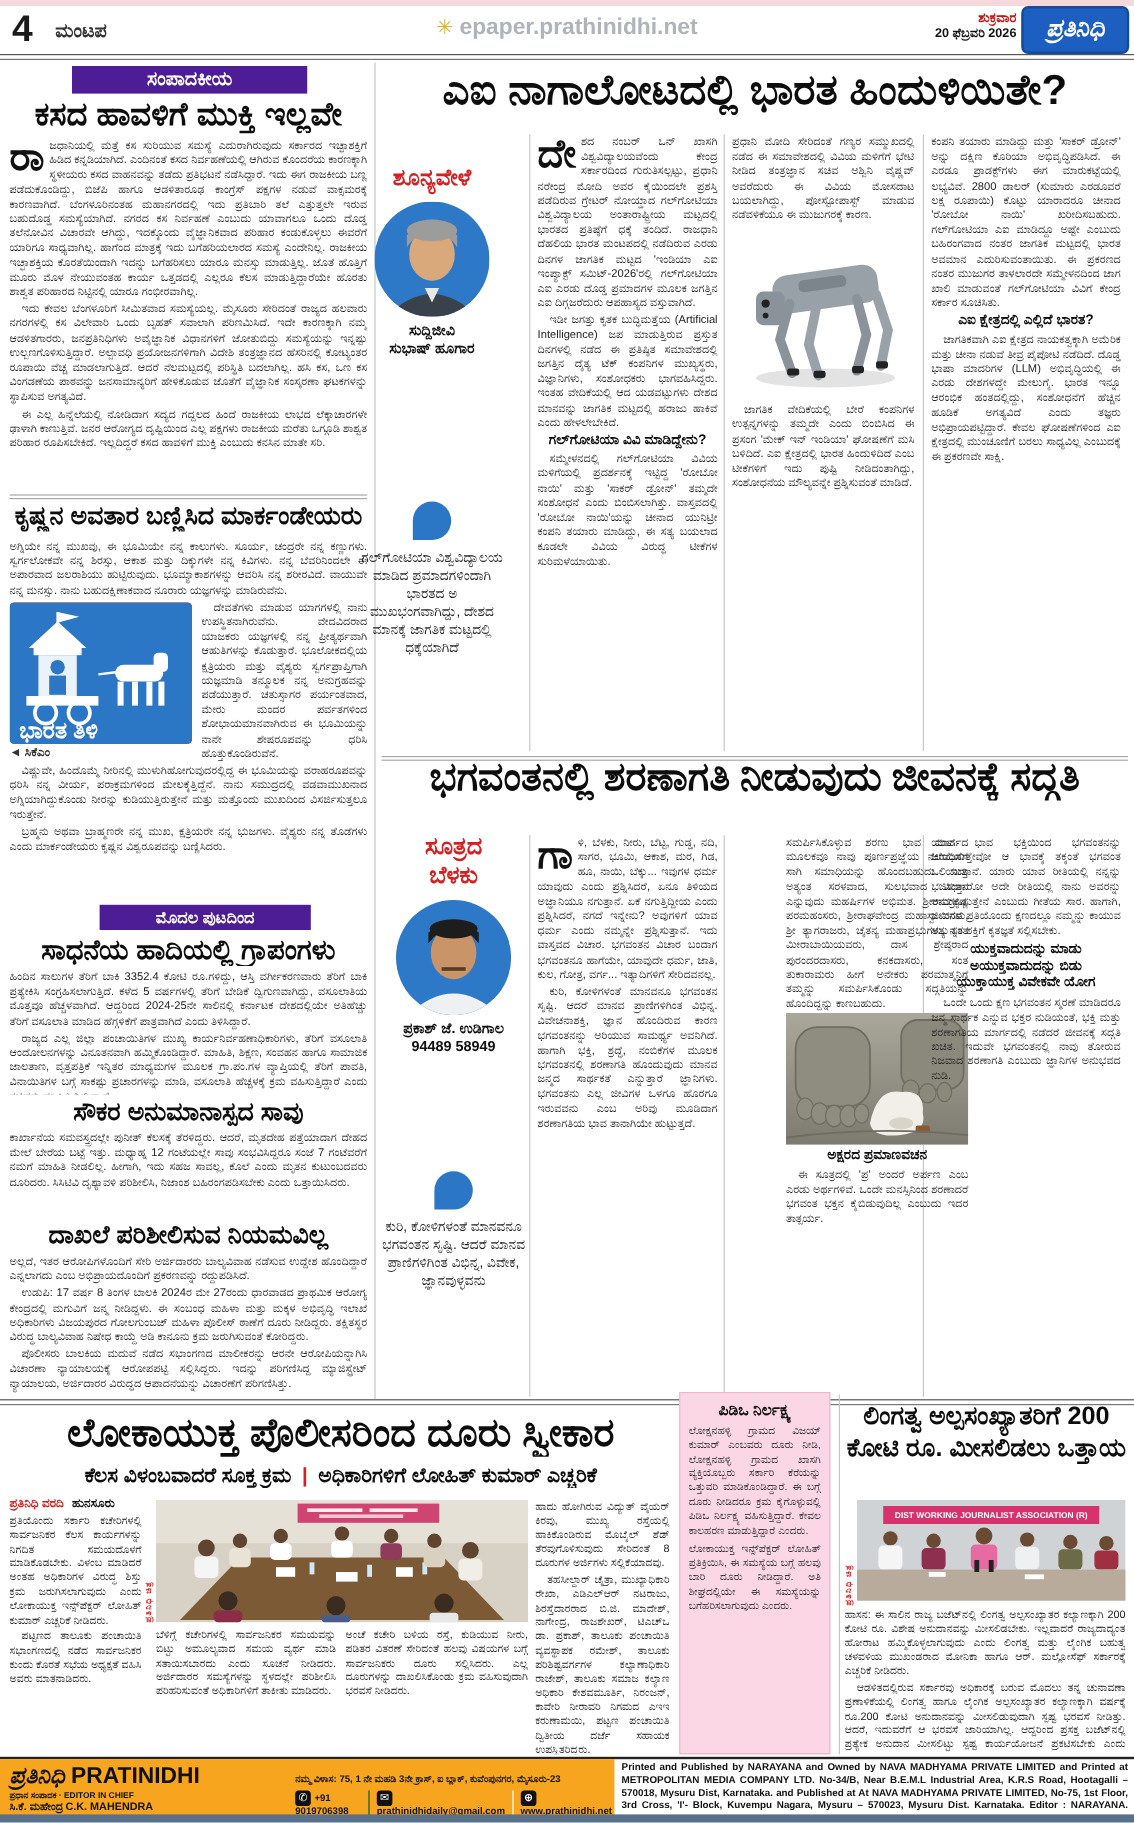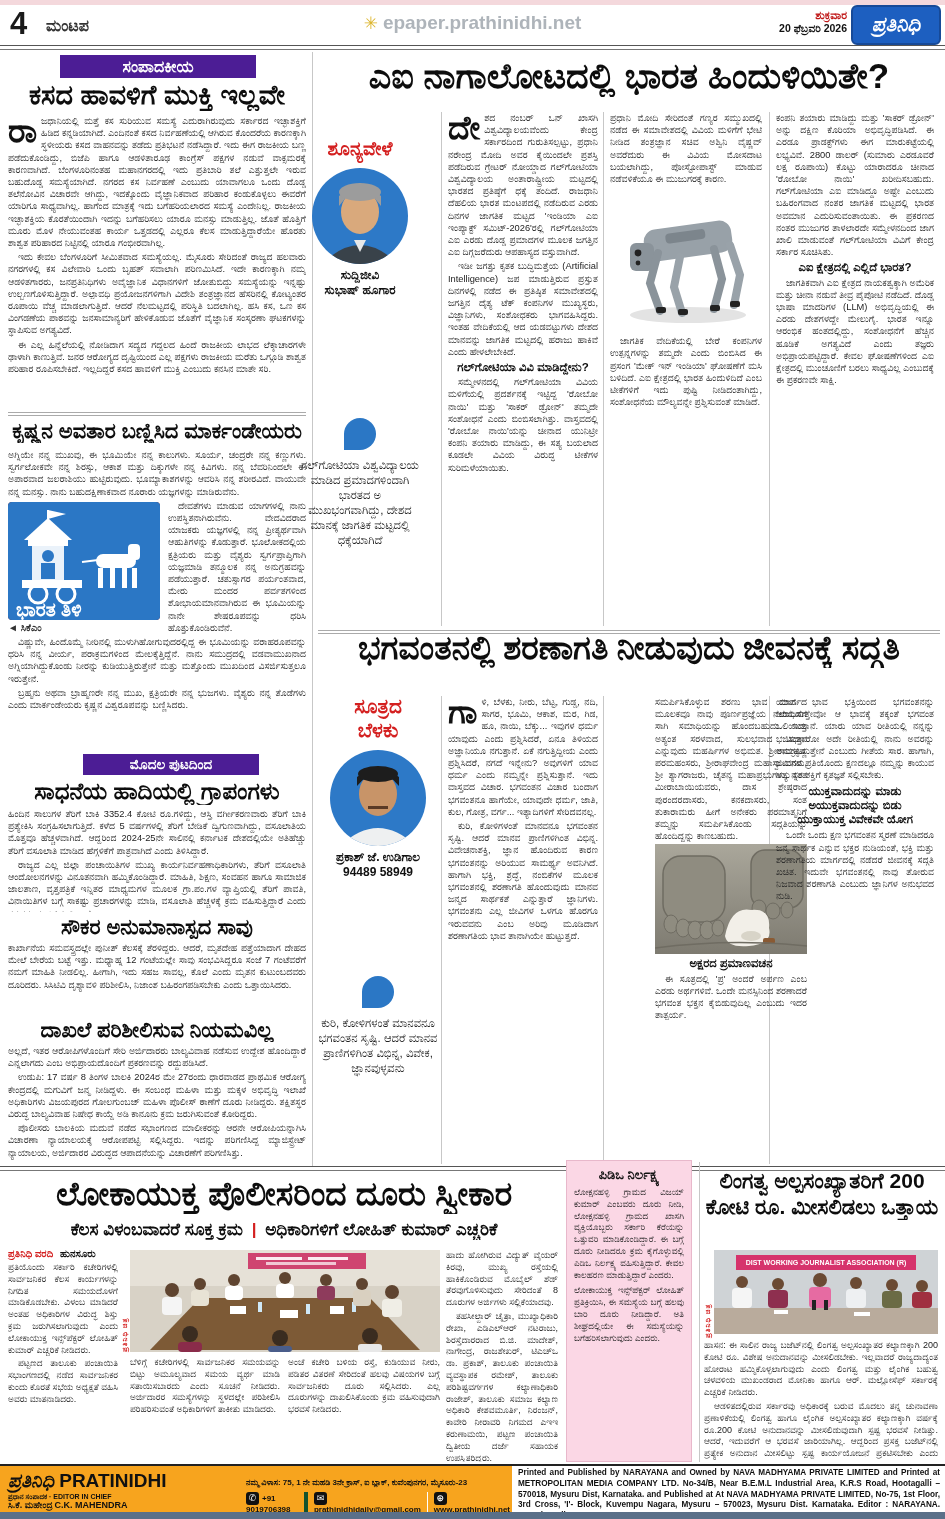--- a/index.html
+++ b/index.html
@@ -389,21 +389,21 @@
         <span>PRATINIDHI</span>
       </div>
       <div class="abs" style="left:8px;top:26px;font-size:7px;font-weight:bold;color:#111;line-height:9px;">
         <span>ಪ್ರಧಾನ ಸಂಪಾದಕ</span> · <span>EDITOR IN CHIEF</span><br>
         <span style="font-size:9px;">ಸಿ.ಕೆ. ಮಹೇಂದ್ರ</span>
         <span style="font-size:9px;">C.K. MAHENDRA</span>
       </div>
       <div class="abs" style="left:246px;top:12px;width:260px;font-size:8px;font-weight:bold;color:#111;">ನಮ್ಮ ವಿಳಾಸ: 75, 1 ನೇ ಮಹಡಿ 3ನೇ ಕ್ರಾಸ್, ಐ ಬ್ಲಾಕ್, ಕುವೆಂಪುನಗರ, ಮೈಸೂರು-23</div>
       <div class="abs" style="left:246px;top:26px;width:264px;font-size:8px;font-weight:bold;color:#111;display:flex;gap:6px;align-items:center;">
         <span><span class="iconchip icon-phone"></span><span>+91 9019706398</span></span>
-        <span style="border-left:4px solid #14532d;padding-left:6px;"><span class="iconchip icon-mail"></span><span>prathinidhidaily@gmail.com</span></span>
+        <span style="border-left:1px solid #14532d;padding-left:6px;"><span class="iconchip icon-mail"></span><span>prathinidhidaily@gmail.com</span></span>
         <span style="border-left:1px solid #fff;padding-left:6px;"><span class="iconchip icon-web"></span><span>www.prathinidhi.net</span></span>
       </div>
     </div>
     <div class="abs" style="left:518px;top:2px;width:422px;height:44px;font-size:8.2px;font-weight:bold;line-height:10.8px;text-align:justify;color:#111;overflow:hidden;">Printed and Published by NARAYANA and Owned by NAVA MADHYAMA PRIVATE LIMITED and Printed at METROPOLITAN MEDIA COMPANY LTD. No-34/B, Near B.E.M.L Industrial Area, K.R.S Road, Hootagalli – 570018, Mysuru Dist, Karnataka. and Published at At NAVA MADHYAMA PRIVATE LIMITED, No-75, 1st Floor, 3rd Cross, 'I'- Block, Kuvempu Nagara, Mysuru – 570023, Mysuru Dist. Karnataka. Editor : NARAYANA. Founder Editor: Late S.S.IYENGAR.</div>
   </div>
   <div class="abs" style="left:0;top:1512px;width:945px;height:7px;background:#5a7089;"></div>
 
 </div>
 
 </body></html>

